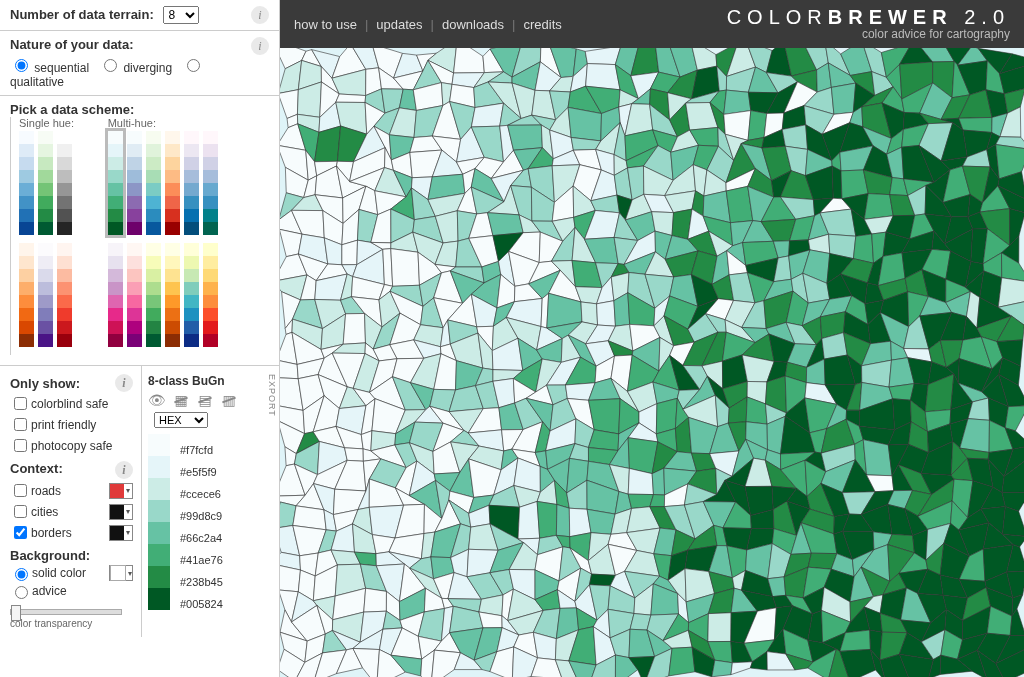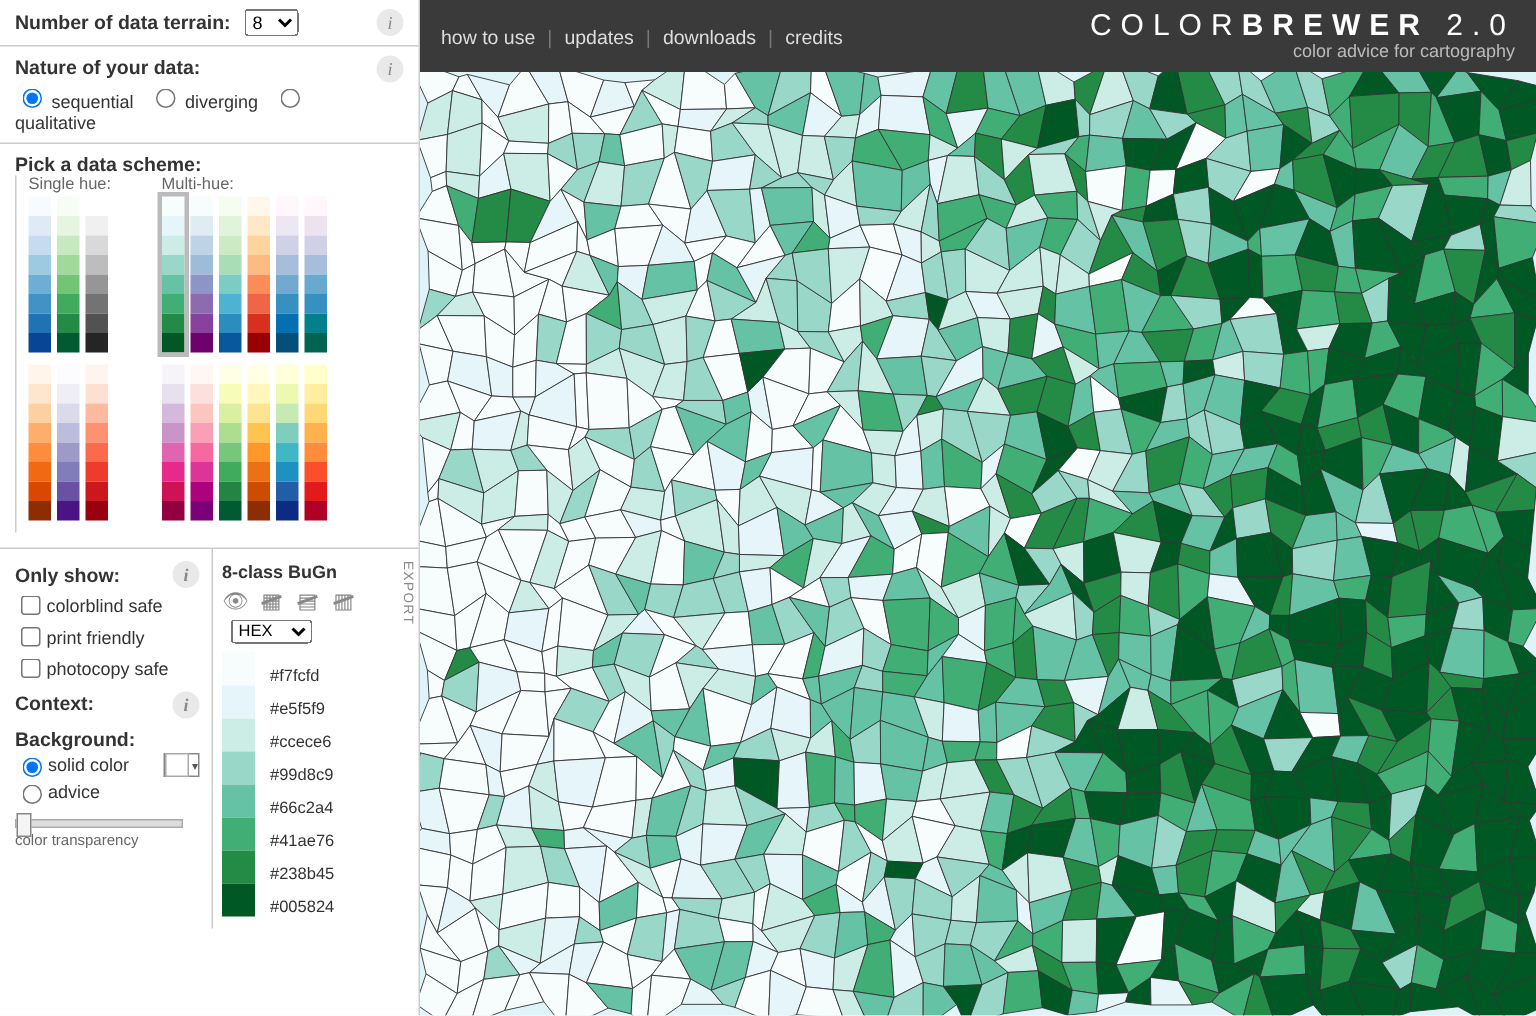--- a/index.html
+++ b/index.html
@@ -295,20 +295,43 @@
           <div class="chk-row">
             <input type="checkbox" style="">
             <span>photocopy safe</span>
           </div>
         </div>
 
       <div class="opt-head" style="display:flex;">
         <span>Context:</span>
         <span class="info" style="position:static;margin-left:auto">i</span>
       </div>
+      <div id="context-list">
+          <div class="chk-row">
+            <input type="checkbox" style="">
+            <span>roads</span>
+            <div class="swatch-btn">
+              <span style="background: rgb(224, 58, 58);"></span>
+            </div>
+          </div>
+          <div class="chk-row">
+            <input type="checkbox" style="">
+            <span>cities</span>
+            <div class="swatch-btn">
+              <span style="background: rgb(17, 17, 17);"></span>
+            </div>
+          </div>
+          <div class="chk-row">
+            <input type="checkbox" checked="" style="">
+            <span>borders</span>
+            <div class="swatch-btn">
+              <span style="background: rgb(17, 17, 17);"></span>
+            </div>
+          </div>
+        </div>
 
       <div class="opt-head">Background:</div>
       <div id="bg-radios">
           <div class="chk-row">
             <input type="radio" name="bg" checked="" style="">
             <span>solid color</span>
             <div class="swatch-btn">
               <span style="background: rgb(255, 255, 255); border: 1px solid rgb(170, 170, 170);"></span>
             </div>
           </div>

